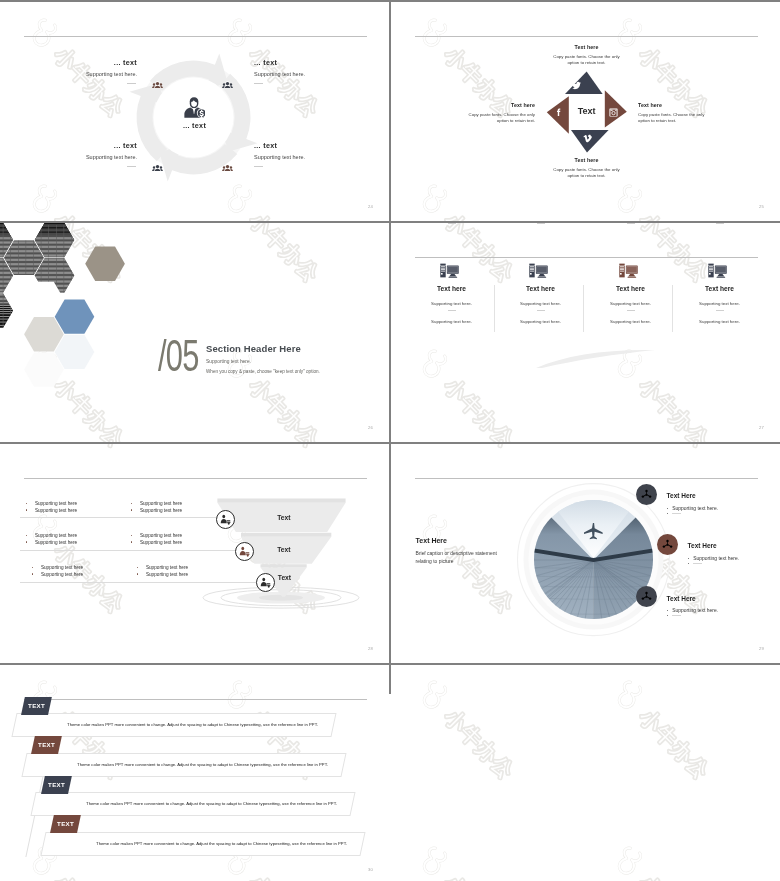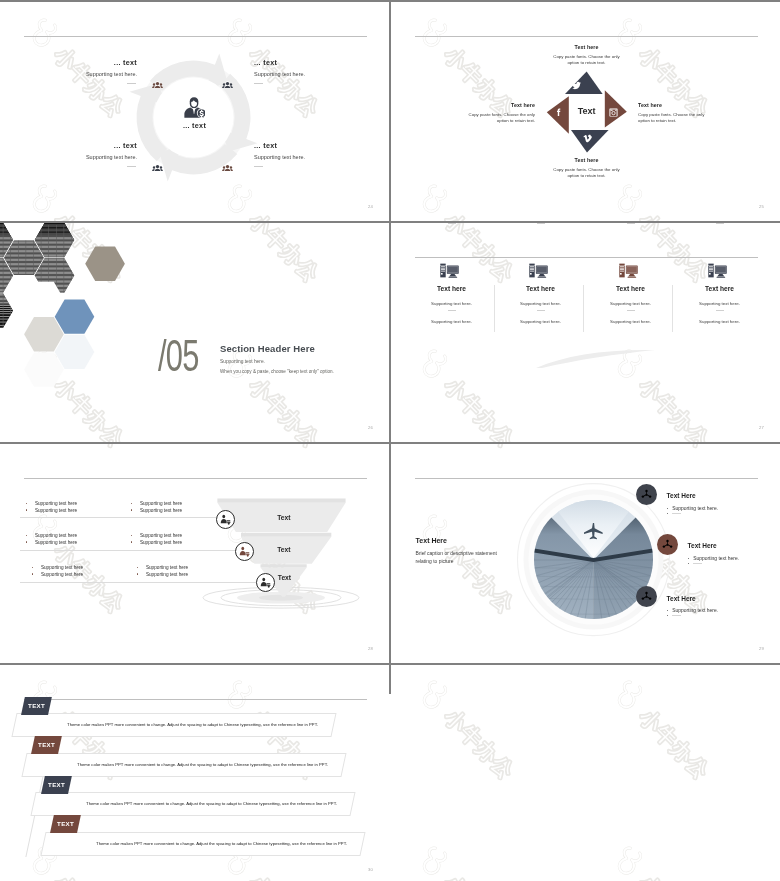--- a/index.html
+++ b/index.html
@@ -34,21 +34,21 @@
   #s1 .cn-tr .cn-u,#s1 .cn-br .cn-u{margin-left:0;margin-right:auto;}
   #s1 .ico-sq{position:absolute;z-index:4;width:11px;height:11px;display:flex;align-items:center;justify-content:center;}
   #s1 .cyc-biz{position:absolute;z-index:4;left:184px;top:95px;color:#3a3f4a;}
   #s1 .cyc-center{position:absolute;z-index:4;left:0;right:0;top:120px;text-align:center;}
   #s1 .cyc-center-label{font-size:7.2px;font-weight:bold;color:#2b2b2b;letter-spacing:.3px;line-height:1;}
 
   
   #s3 .hexgrid{position:absolute;left:0;top:0;z-index:1;}
   #s3 .sh-num{position:absolute;z-index:2;left:158px;top:111px;font-size:44px;transform:scaleX(0.70);transform-origin:left top;color:#7b7a6f;
               font-weight:400;letter-spacing:-1px;line-height:1;}
-  #s3 .sh-block{position:absolute;z-index:2;left:220px;top:121px;}
+  #s3 .sh-block{position:absolute;z-index:2;left:206px;top:121px;}
   #s3 .sh-title{font-size:9.5px;font-weight:bold;color:#474c51;letter-spacing:.1px;line-height:1;}
   #s3 .sh-s1{font-size:4.85px;color:#63635f;margin-top:6.4px;line-height:1;}
   #s3 .sh-s2{font-size:4.6px;color:#63635f;margin-top:5.6px;line-height:1;}
 
   
   #s4 .fc{position:absolute;top:0;width:89px;z-index:2;text-align:center;}
   #s4 .fc-ico{position:absolute;left:33px;top:40px;}
   #s4 .fc-t{position:absolute;left:0;right:0;top:63px;font-size:6.6px;font-weight:bold;color:#222;line-height:1;}
   #s4 .fc-s{position:absolute;left:0;right:0;top:78.5px;font-size:4.4px;color:#3b3b3b;line-height:1;}
   #s4 .fc-s2{position:absolute;left:0;right:0;top:96.5px;font-size:4.4px;color:#3b3b3b;line-height:1;}

